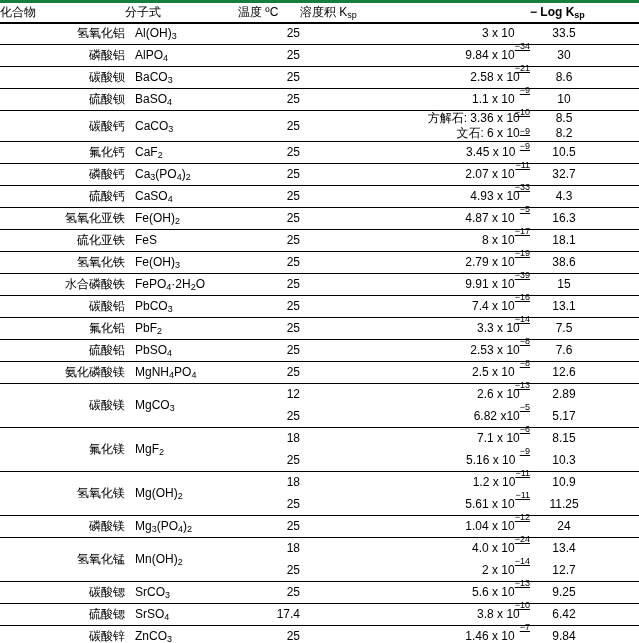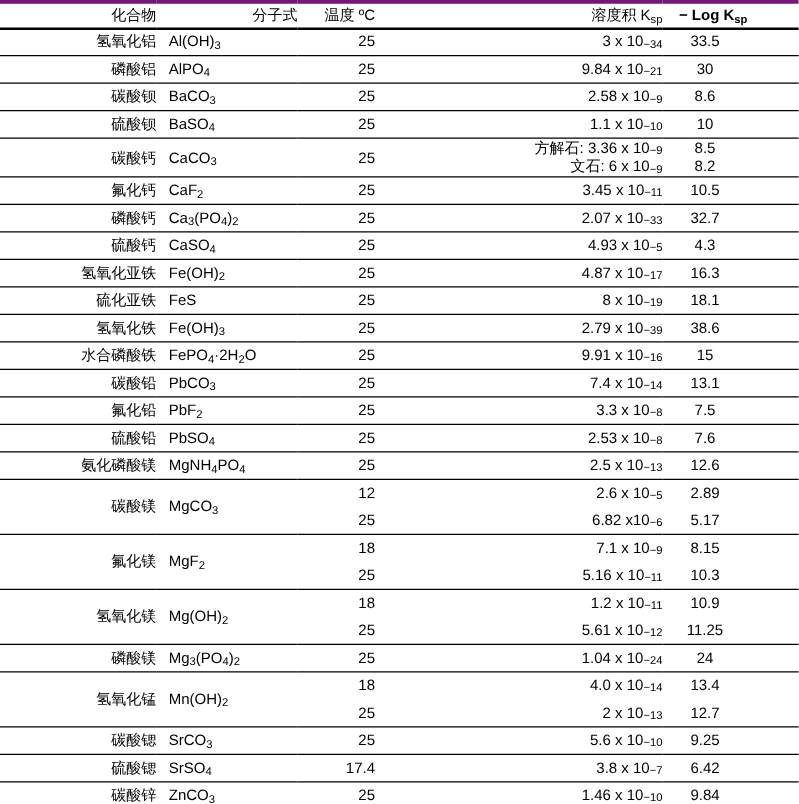--- a/index.html
+++ b/index.html
@@ -4,33 +4,33 @@
 <style>
   html,body{margin:0;padding:0;background:#fff;}
   body{width:639px;height:643px;overflow:hidden;
        font-family:"Liberation Sans","DejaVu Sans",sans-serif;color:#000;}
   table{border-collapse:collapse;width:639px;table-layout:fixed;}
   col.c1{width:125px;} col.c2{width:113px;} col.c3{width:62px;}
   col.c4{width:230px;} col.c5{width:109px;}
   th,td{font-size:12px;font-weight:normal;vertical-align:middle;
         padding:0;line-height:15px;white-space:nowrap;}
   thead tr{height:21px;}
-  thead th{border-top:3px solid #701a75;border-bottom:2px solid #000;text-align:right;}
+  thead th{border-top:3px solid #15803d;border-bottom:2px solid #000;text-align:left;}
   tbody tr{height:22px;}
   tbody tr.dbl{height:22px;}
   tbody tr.cmp{height:15px;line-height:13px;}
   tbody tr.grp td{border-top:1px solid #000;}
   tbody tr:first-child td{border-top:none;}
   tbody tr.last td{border-bottom:2px solid #000;}
   .c-compound{text-align:right;padding-left:14px;}
   .c-formula{text-align:left;padding-left:10px;}
   .c-num{text-align:right;}
   .c-nlog{text-align:center;padding-right:41px;}
   th.h-nlog{padding-right:41px;font-weight:bold;}
-  sup{font-size:9px;line-height:0;position:relative;top:6px;vertical-align:super;}
+  sup{font-size:9px;line-height:0;position:relative;top:17px;vertical-align:super;text-decoration:underline;}
   sub{font-size:9px;line-height:0;position:relative;bottom:-2px;vertical-align:baseline;}
 </style>
 </head>
 <body>
 
 <table>
   <colgroup>
     <col class="c1">
       <col class="c2">
       <col class="c3">

